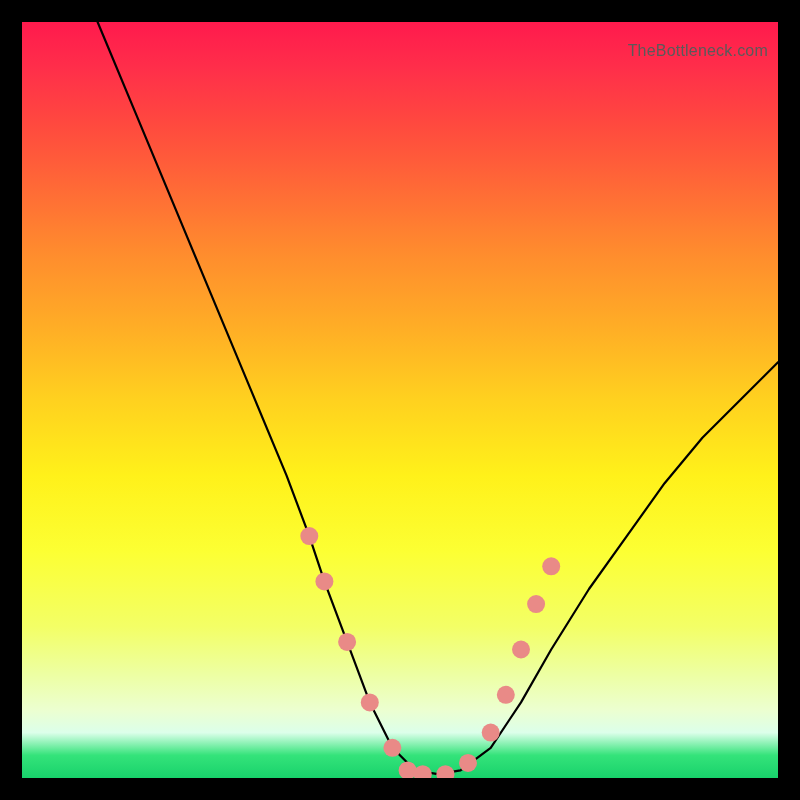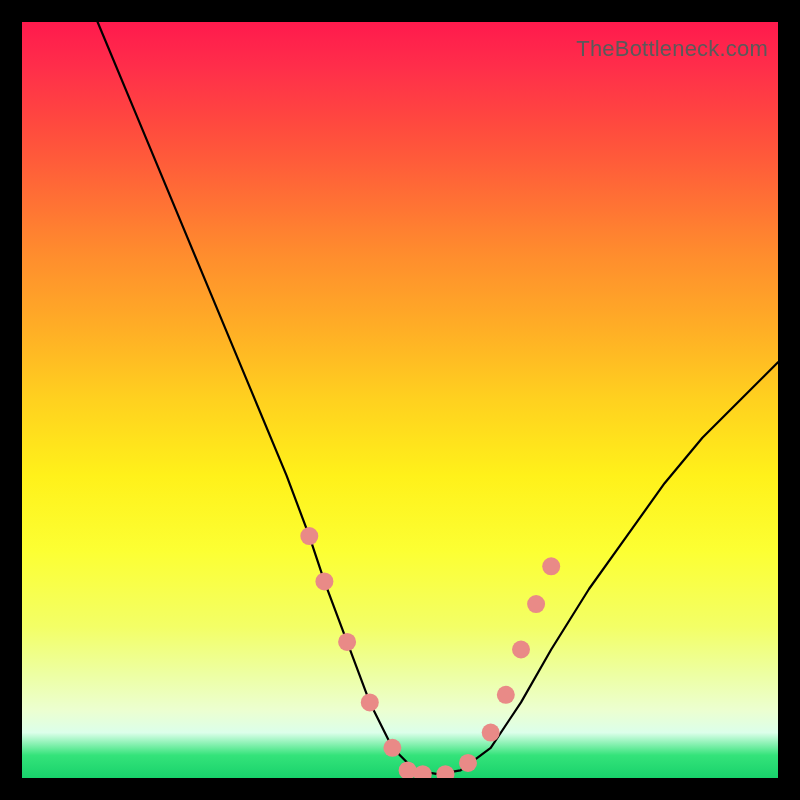--- a/index.html
+++ b/index.html
@@ -35,24 +35,24 @@
       #fcff33 70%,
       #f3ff66 80%,
       #edffa0 86%,
       #ecffd0 91%,
       #dcffea 94%,
       #34e37a 97%,
       #18d26b 100%);
   }
   .watermark {
     position: absolute;
-    top: 14px;
+    top: 20px;
     right: 10px;
     color: #5a5a5a;
-    font-size: 22px;
+    font-size: 16px;
     letter-spacing: 0.2px;
     user-select: none;
   }
   svg.curve {
     position: absolute;
     left: 0;
     top: 0;
     width: 756px;
     height: 756px;
   }

